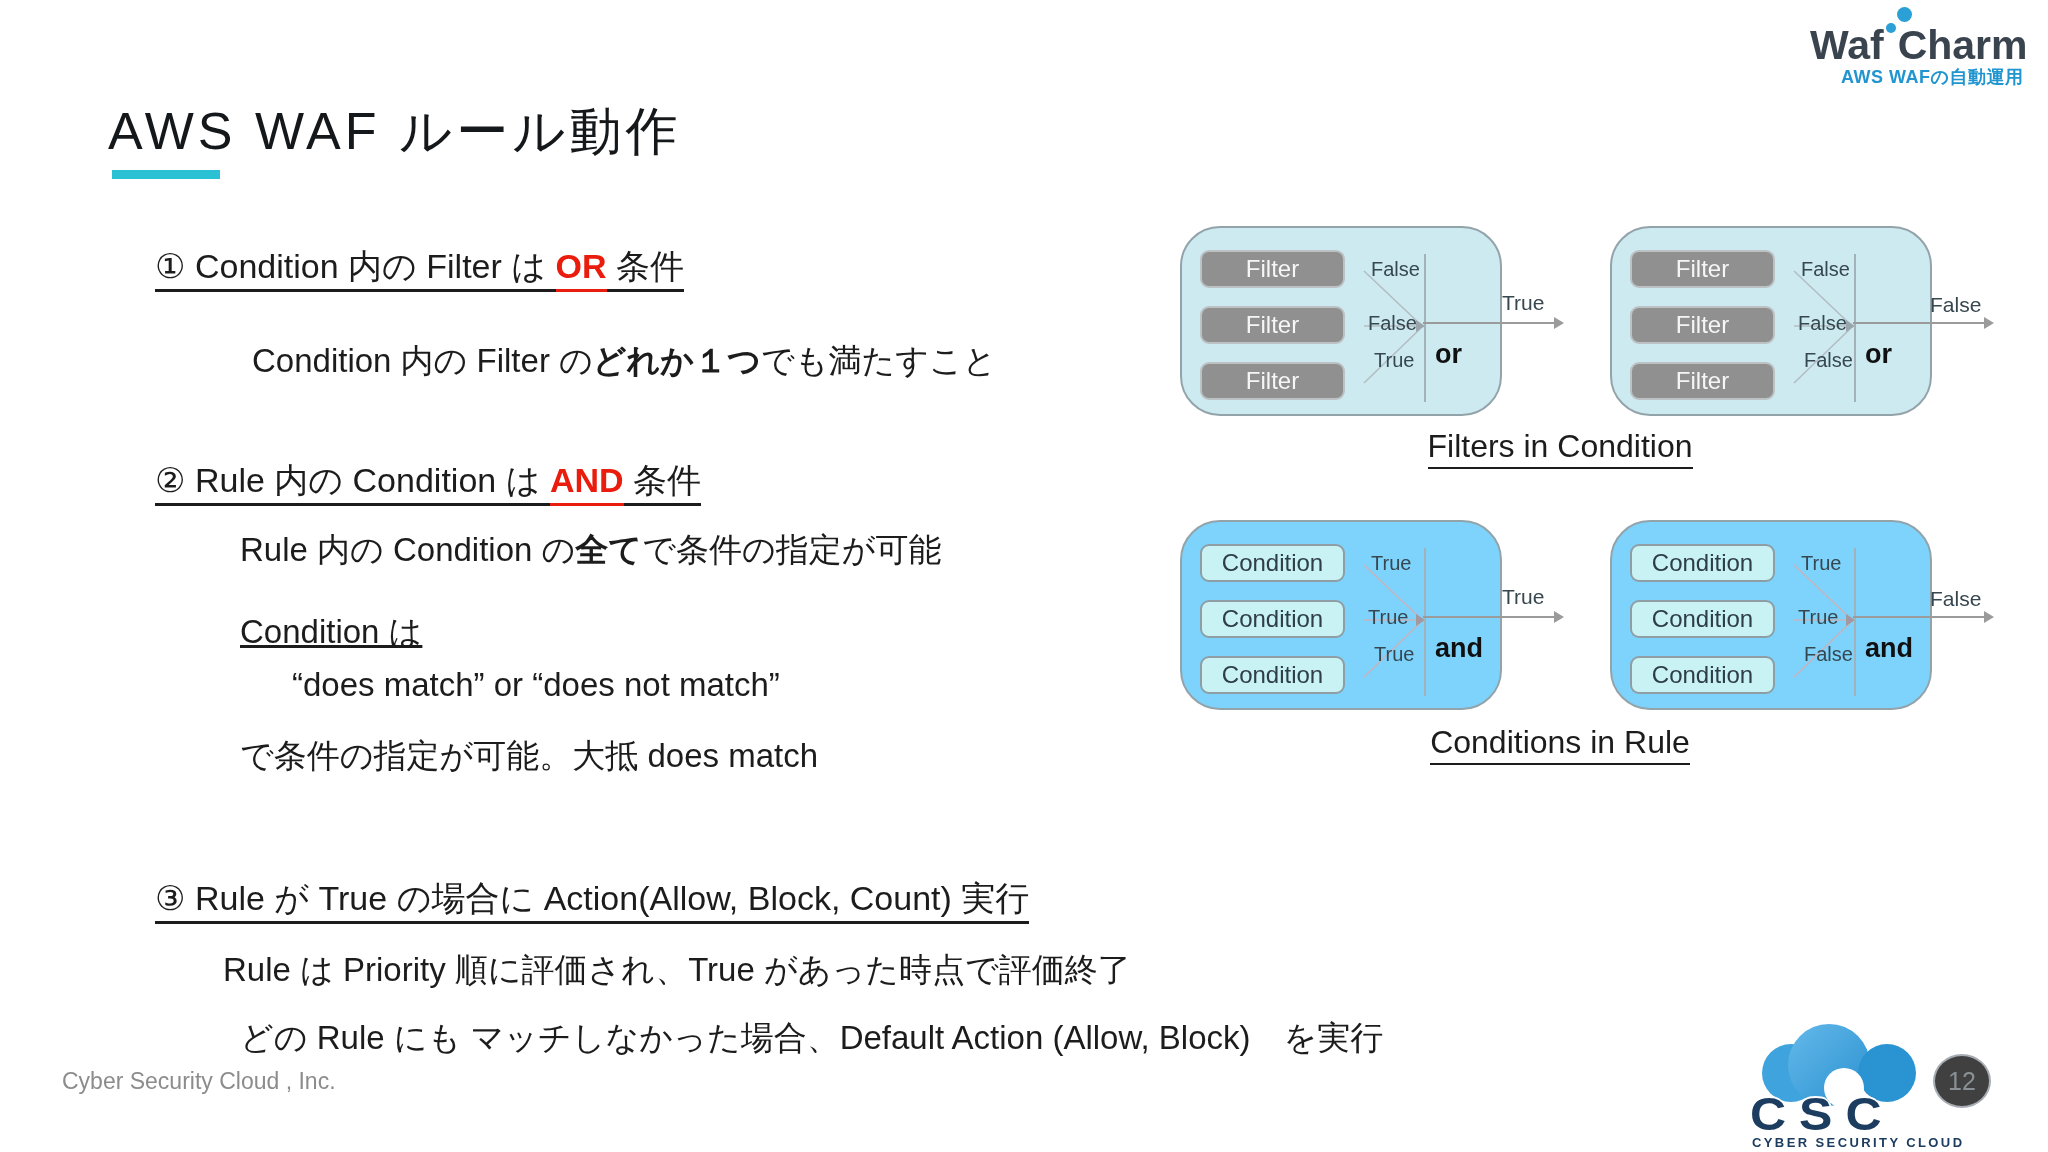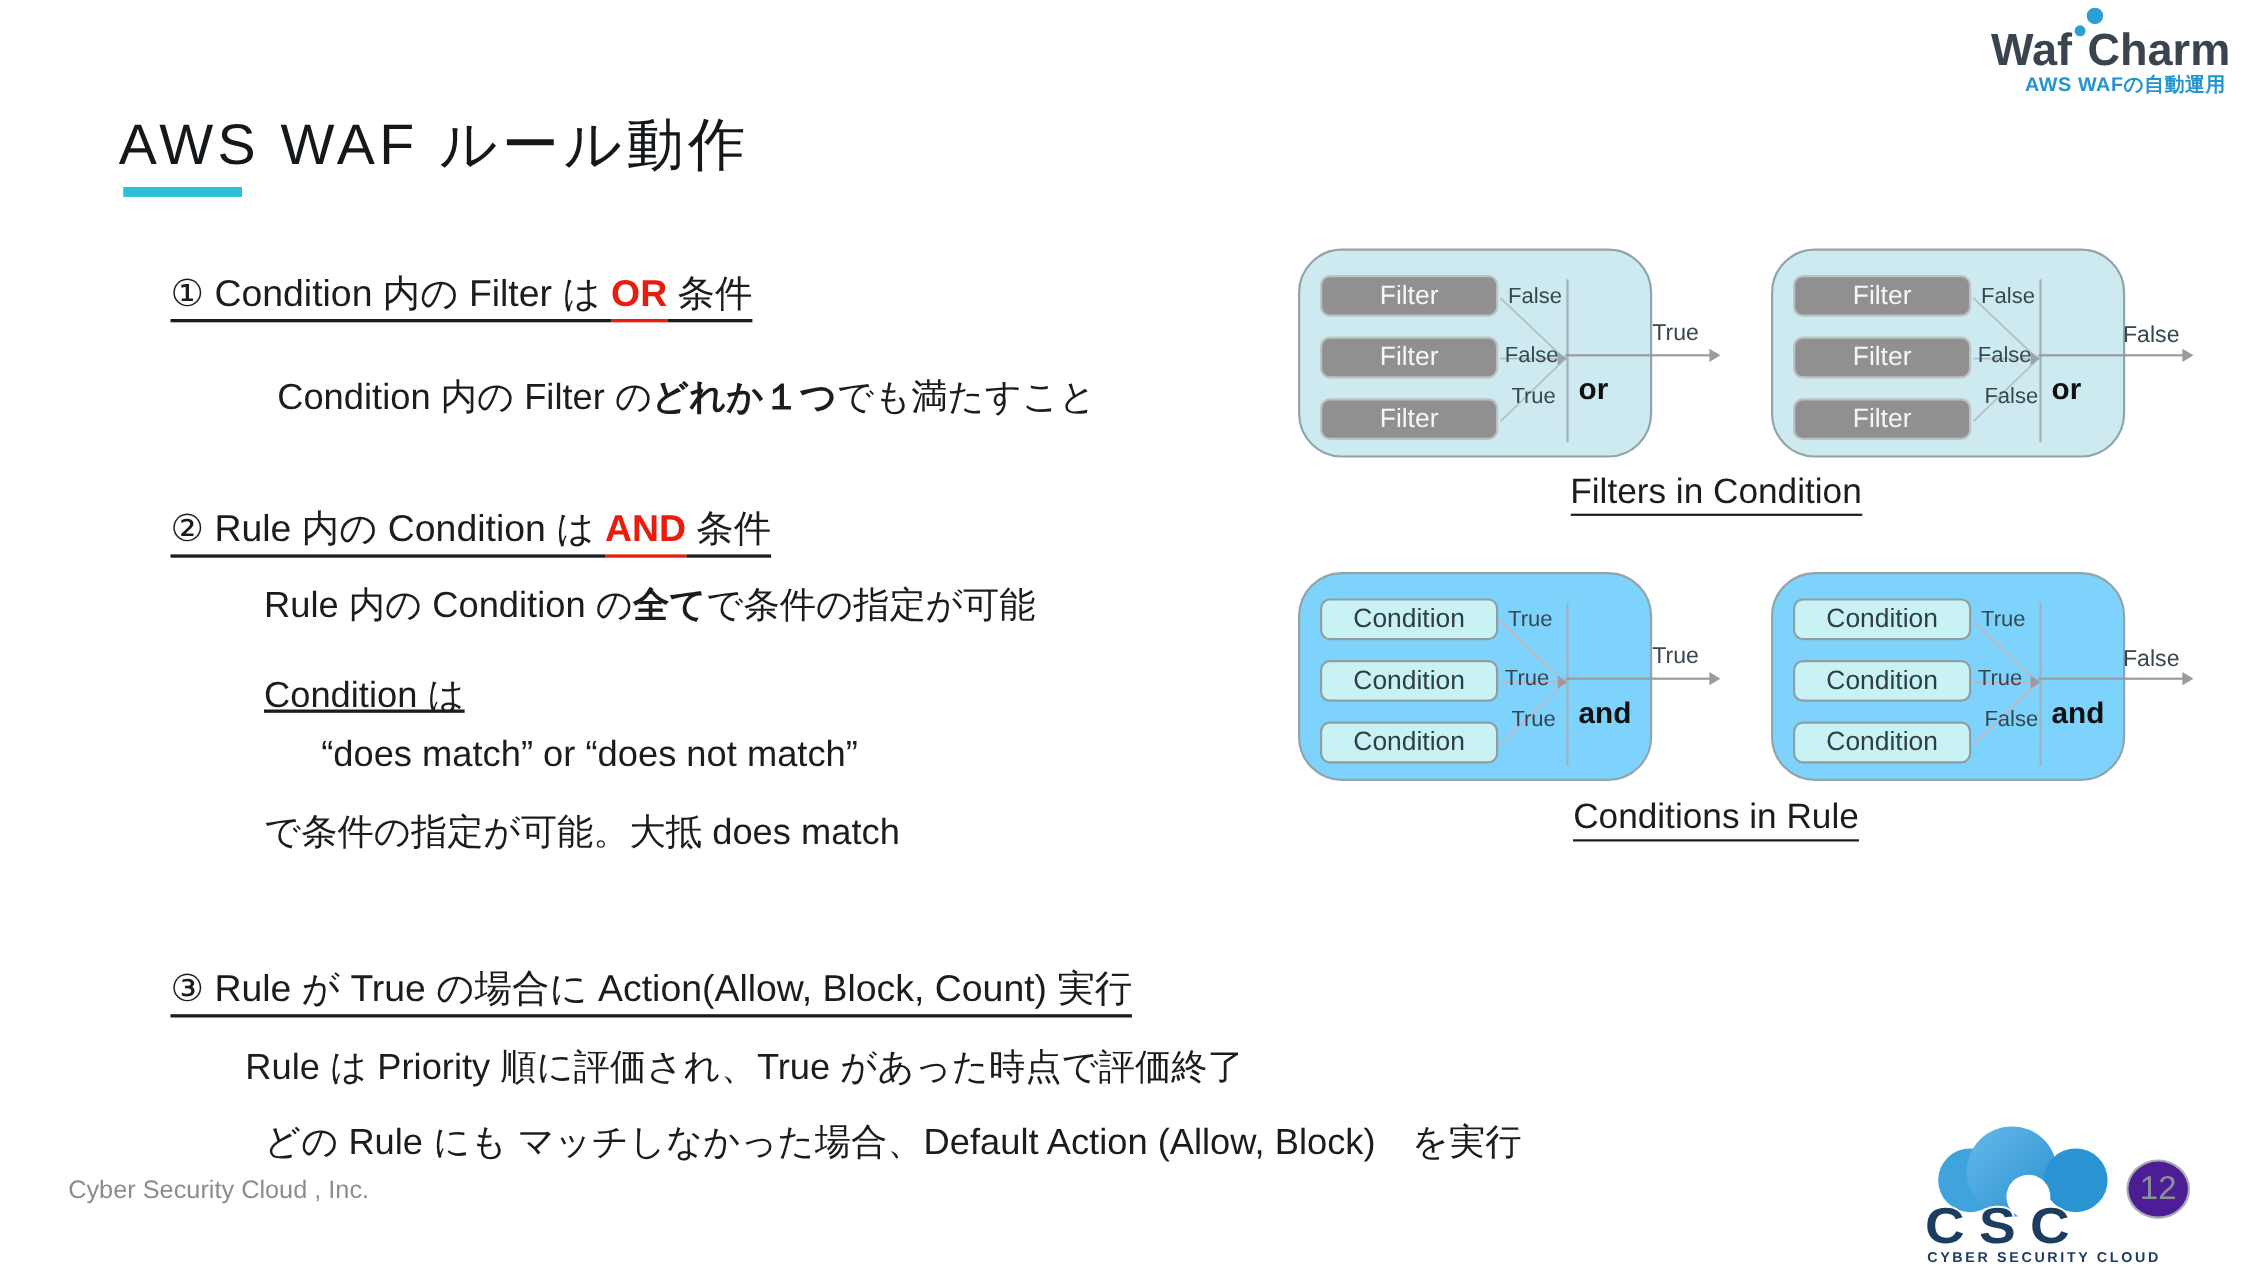--- a/index.html
+++ b/index.html
@@ -32,21 +32,21 @@
   .s2l2{left:240px;top:610px;text-decoration:underline;}
   .s2l3{left:248px;top:666px;margin-left:44px;}
   .s2l4{left:240px;top:734px;}
   .s3h{left:155px;top:876px;}
   .s3l1{left:223px;top:948px;}
   .s3l2{left:240px;top:1016px;}
   
   .dbox{position:absolute;width:322px;height:190px;border:2px solid #93a3aa;border-radius:40px;box-sizing:border-box;}
   .cyanbox{background:#cdeaf1;}
   .pinkbox{background:#7dd3fc;}
-  .dbox .btn{position:absolute;left:18px;width:162px;height:38px;border-radius:9px;box-sizing:border-box;
+  .dbox .btn{position:absolute;left:18px;width:145px;height:38px;border-radius:9px;box-sizing:border-box;
     display:flex;align-items:center;justify-content:center;font-size:24px;white-space:nowrap;}
   .cyanbox .btn{background:#909090;border:2px solid #bcc2c4;color:#f6f6f6;}
   .pinkbox .btn{background:#c9f2f5;border:2px solid #8f9ea4;color:#2e3d46;}
   .btn1{top:22px;}.btn2{top:78px;}.btn3{top:134px;}
   .res{position:absolute;font-size:20px;color:#37474f;white-space:nowrap;}
   .res1{left:189px;top:30px;}
   .res2{left:186px;top:84px;}
   .res3{left:192px;top:121px;}
   .vline{position:absolute;left:242px;top:26px;width:2px;height:148px;background:#a3b2b8;}
   .op{position:absolute;left:253px;top:111px;font-size:27px;font-weight:700;color:#101010;}
@@ -54,21 +54,21 @@
   .outarrow{position:absolute;width:132px;height:2px;background:#9b9b9b;}
   .outarrow::after{content:"";position:absolute;right:-9px;top:-5px;border-left:10px solid #9b9b9b;
     border-top:6px solid transparent;border-bottom:6px solid transparent;}
   .outlabel{position:absolute;font-size:21px;color:#37474f;white-space:nowrap;}
   .caption{position:absolute;left:1330px;width:460px;text-align:center;font-size:32px;color:#1c1c1c;white-space:nowrap;}
   .cap-u{border-bottom:2.5px solid #1c1c1c;padding-bottom:3px;}
   
   .footer-company{position:absolute;left:62px;top:1068px;font-size:23px;color:#8c8c8c;white-space:nowrap;}
   .page-badge{position:absolute;left:1933px;top:1054px;width:58px;height:54px;border:2px solid #a7adb3;
     border-radius:50%;box-sizing:border-box;display:flex;align-items:center;justify-content:center;
-    font-size:30px;color:#8a9196;background:#4c1d95;}
+    font-size:25px;color:#8a9196;background:#404040;}
   
   .csc-circle{position:absolute;border-radius:50%;}
   .csc-c1{left:1762px;top:1044px;width:58px;height:58px;background:#3fa3dd;}
   .csc-c2{left:1788px;top:1024px;width:82px;height:82px;background:linear-gradient(135deg,#64b9ea,#2a90cf);}
   .csc-c3{left:1858px;top:1044px;width:58px;height:58px;background:#2a93d2;}
   .csc-notch{left:1824px;top:1068px;width:40px;height:40px;background:#ffffff;}
   .csc-text{position:absolute;left:1750px;top:1088px;font-size:50px;font-weight:800;letter-spacing:13px;
     color:#1d3d60;transform:scaleY(.92);transform-origin:top left;
     text-shadow:2px 0 #fff,-2px 0 #fff,0 -2px #fff,0 2px #fff;}
   .csc-tag{position:absolute;left:1752px;top:1135px;font-size:13px;font-weight:700;letter-spacing:2.4px;color:#1d3d60;white-space:nowrap;}

